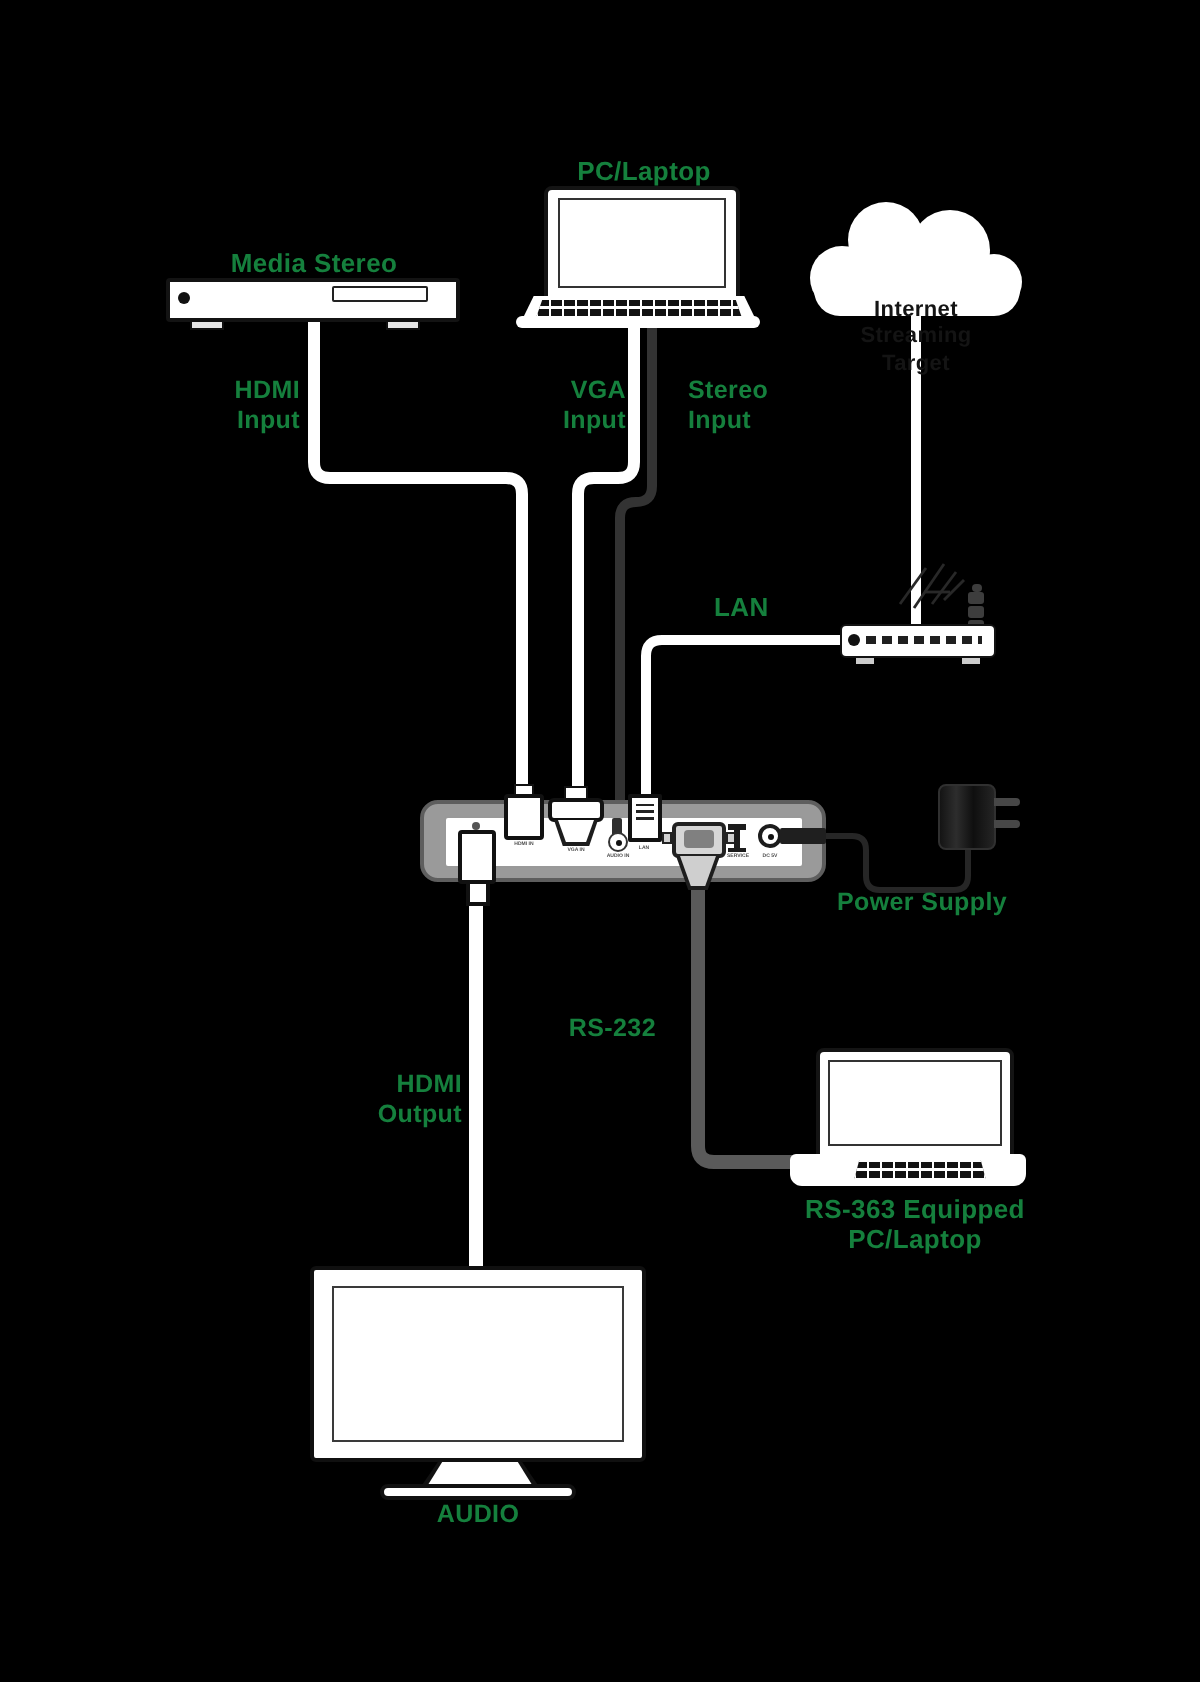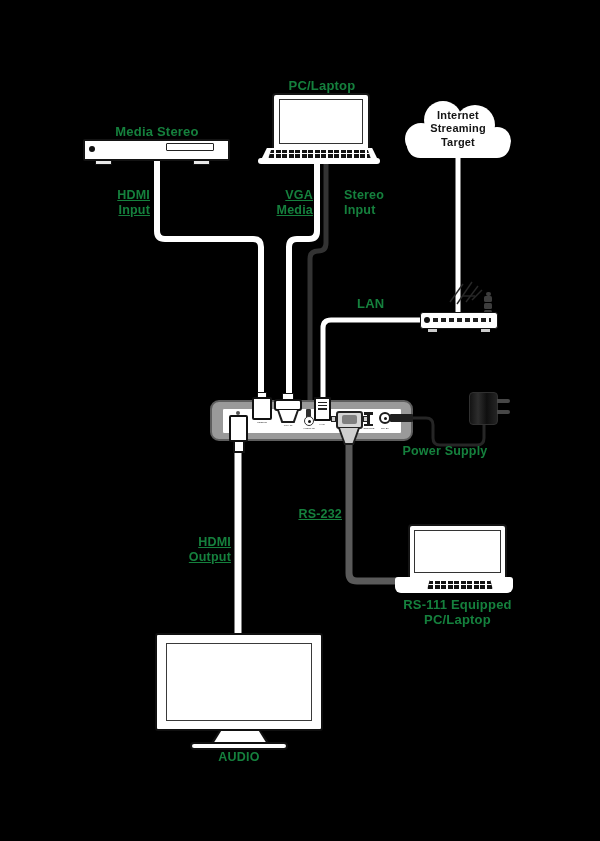--- a/index.html
+++ b/index.html
@@ -8,22 +8,22 @@
     font-family:"Liberation Sans", sans-serif;
   }
   .canvas *{position:absolute;box-sizing:border-box;}
   svg.wires{left:0;top:0;width:600px;height:841px;z-index:1;}
   .dev{z-index:2;}
   .lbl{
     z-index:3;color:#15803d;font-weight:700;font-size:12.5px;line-height:1.18;
     white-space:pre-line;letter-spacing:.2px;
   }
   .lbl.center{text-align:center;}
-  .lbl.right{text-align:right;text-decoration:underline;}
-  .lbl.cloudtxt{color:#141414;font-size:11px;text-align:center;line-height:1.22;}
+  .lbl.right{text-align:right;}
+  .lbl.cloudtxt{color:#141414;font-size:11px;text-align:center;line-height:1.22;margin-top:40px;}
   
   .mp-box{left:83px;top:139px;width:147px;height:22px;background:#fff;border:2px solid #131313;border-radius:2px;}
   .mp-dot{left:89px;top:146px;width:6px;height:6px;background:#111;border-radius:50%;}
   .mp-slot{left:166px;top:143px;width:48px;height:8px;background:#fff;border:1.5px solid #222;border-radius:1px;}
   .mp-foot1{left:95px;top:160px;width:17px;height:5px;background:#e8e8e8;border:1px solid #111;}
   .mp-foot2{left:193px;top:160px;width:17px;height:5px;background:#e8e8e8;border:1px solid #111;}
   
   .lt-screen{background:#fff;border:2px solid #141414;border-radius:4px 4px 2px 2px;}
   .lt-inner{background:#fff;border:1.5px solid #333;}
   .keys{
@@ -233,25 +233,25 @@
   </div>
 
   <div class="lbl center" style="left:83px;top:124px;width:148px;font-size:13px;">Media Stereo</div>
   <div class="lbl center" style="left:262px;top:78px;width:120px;font-size:13px;">PC/Laptop</div>
   <div class="lbl cloudtxt" style="left:408px;top:109px;width:100px;">Internet
 Streaming
 Target</div>
   <div class="lbl right" style="left:70px;top:188px;width:80px;">HDMI
 Input</div>
   <div class="lbl right" style="left:233px;top:188px;width:80px;">VGA
-Media</div>
+Input</div>
   <div class="lbl" style="left:344px;top:188px;width:80px;">Stereo
 Input</div>
   <div class="lbl" style="left:357px;top:296px;font-size:13px;">LAN</div>
-  <div class="lbl center" style="left:384px;top:444px;width:122px;">Power Supply</div>
-  <div class="lbl right" style="left:262px;top:507px;width:80px;">RS-232</div>
-  <div class="lbl center" style="left:385px;top:597px;width:145px;font-size:13px;">RS-111 Equipped
+  <div class="lbl center" style="left:400px;top:444px;width:122px;">Power Supply</div>
+  <div class="lbl right" style="left:248px;top:507px;width:80px;">RS-232</div>
+  <div class="lbl center" style="left:385px;top:597px;width:145px;font-size:13px;">RS-363 Equipped
 PC/Laptop</div>
   <div class="lbl right" style="left:151px;top:535px;width:80px;">HDMI
 Output</div>
   <div class="lbl center" style="left:179px;top:750px;width:120px;">AUDIO</div>
 
 </div>
 
 </body></html>

